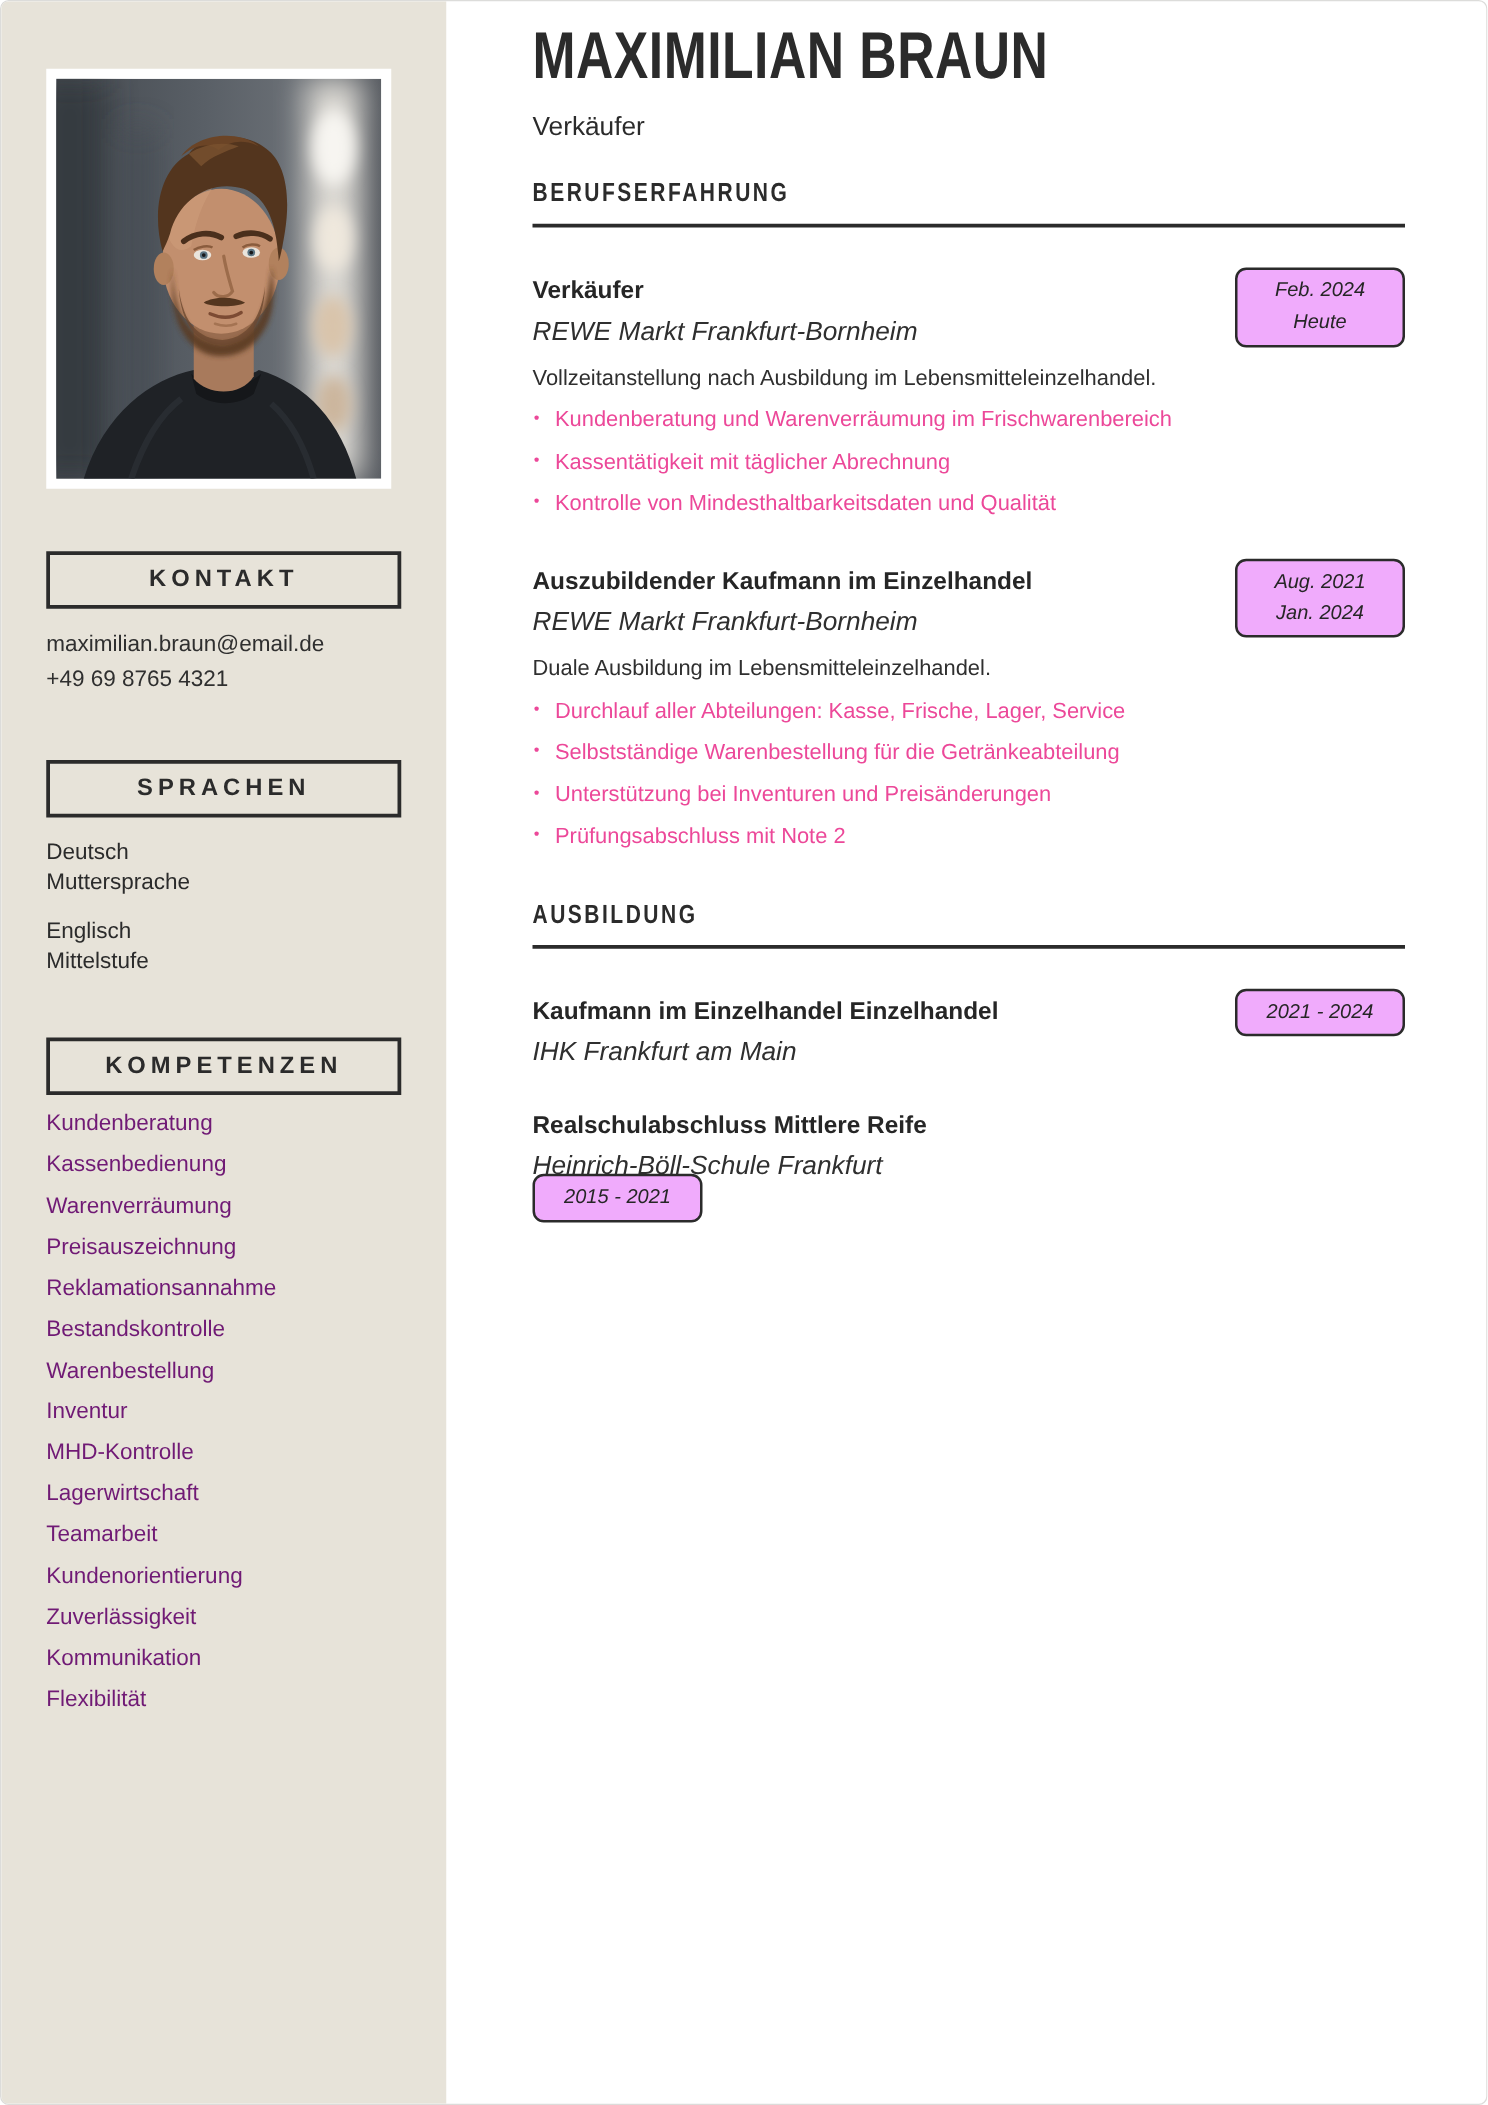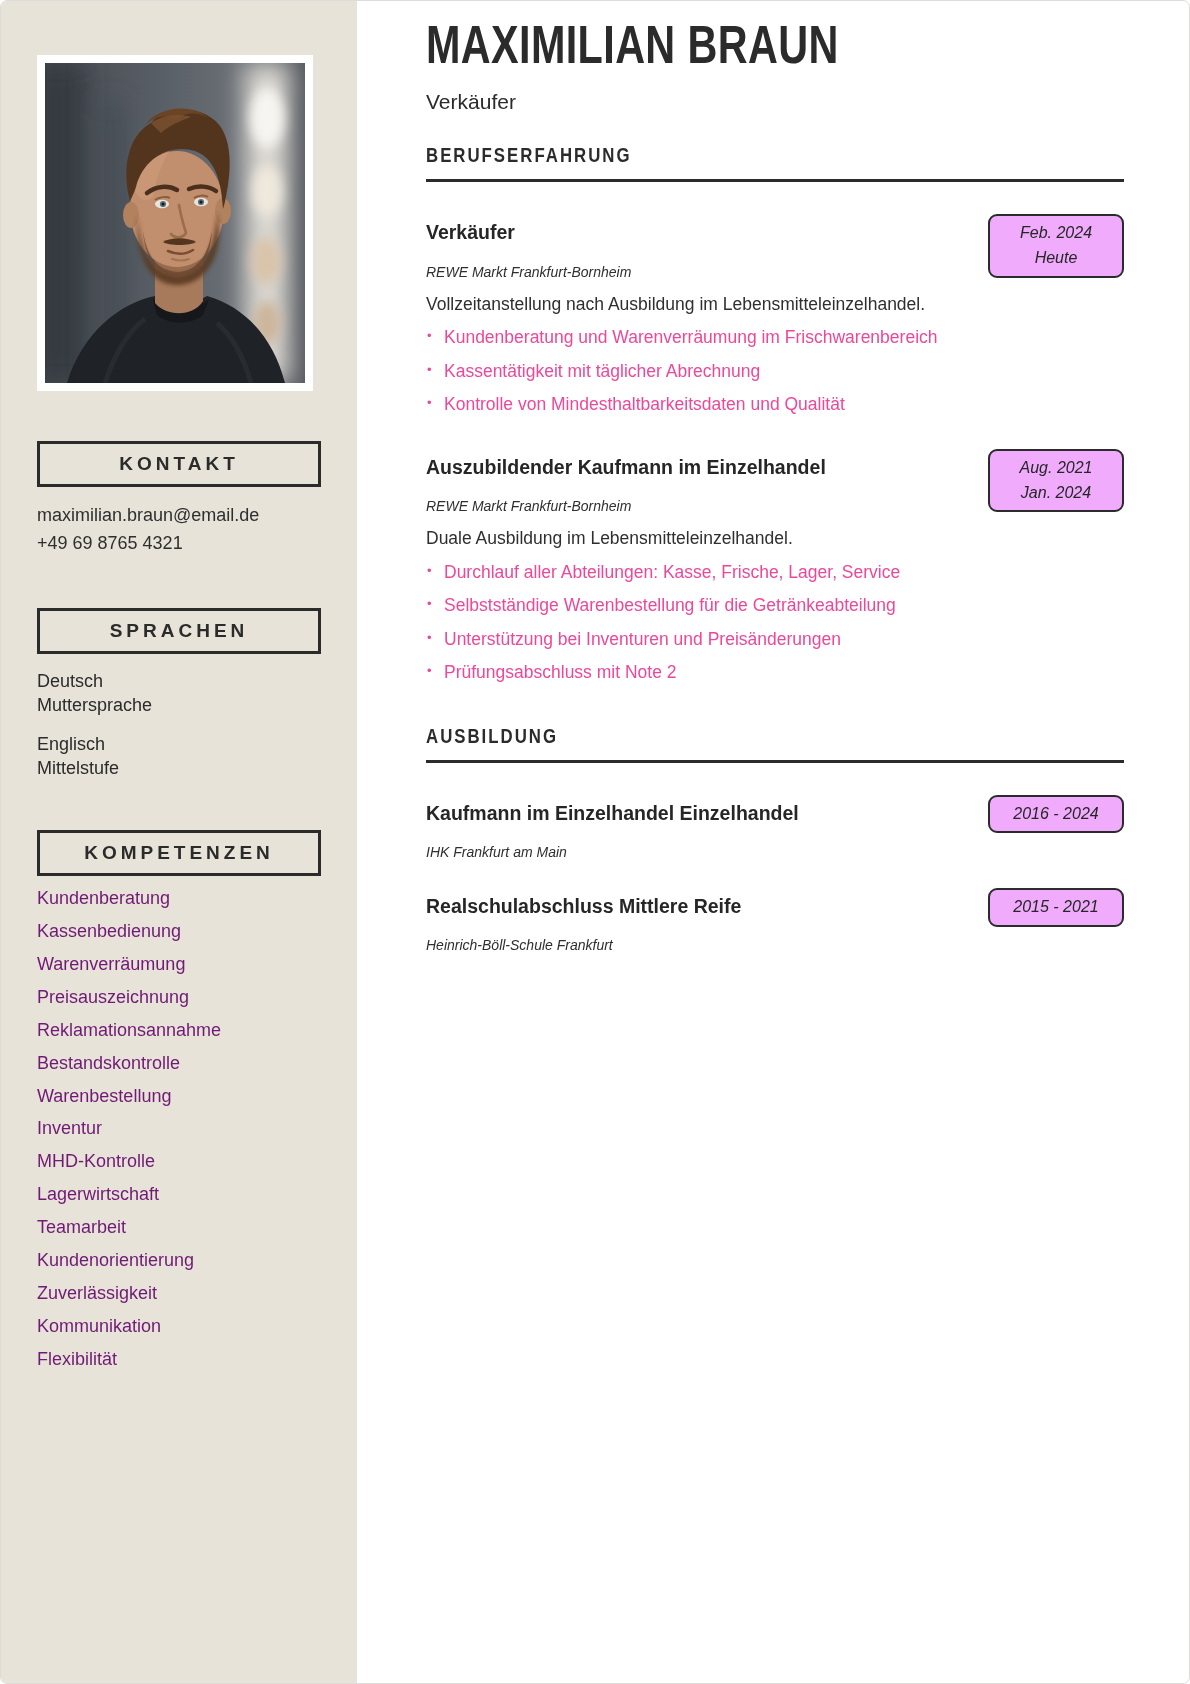--- a/index.html
+++ b/index.html
@@ -83,21 +83,21 @@
     font-weight:bold;
     letter-spacing:2.5px;
     transform:scaleX(0.8);
     transform-origin:left center;
     white-space:nowrap;
   }
 
   .entry { margin-top:38px; display:flex; align-items:flex-start; }
   .entry-body { flex:1; padding-right:24px; }
   .entry-title { font-size:19.5px; font-weight:bold; line-height:1.25; color:#262626; }
-  .entry-company { font-size:14px; font-style:italic; margin-top:19px; color:#2f2f2f; }
+  .entry-company { font-size:21px; font-style:italic; margin-top:9px; color:#2f2f2f; }
   .entry-desc { font-size:17.5px; margin-top:12px; line-height:1.4; color:#2f2f2f; }
   .bullets { list-style:none; margin-top:3px; }
   .bullets li {
     position:relative;
     padding-left:18px;
     font-size:17.5px;
     line-height:1.4;
     margin-top:9px;
     color:#ec4899;
   }
@@ -288,26 +288,26 @@
 
     <section class="section">
       <h2 class="section-heading"><span>AUSBILDUNG</span></h2>
 
       <article class="entry">
         <div class="entry-body">
           <h3 class="entry-title">Kaufmann im Einzelhandel Einzelhandel</h3>
           <div class="entry-company">IHK Frankfurt am Main</div>
         </div>
         <div class="date-badge">
-          <span>2016 - 2024</span>
+          <span>2021 - 2024</span>
 
         </div>
       </article>
 
-      <article class="entry" style="margin-top:34px;">
+      <article class="entry" style="margin-top:34px;flex-direction:column;">
         <div class="entry-body">
           <h3 class="entry-title">Realschulabschluss Mittlere Reife</h3>
           <div class="entry-company">Heinrich-Böll-Schule Frankfurt</div>
         </div>
         <div class="date-badge">
           <span>2015 - 2021</span>
 
         </div>
       </article>
     </section>

